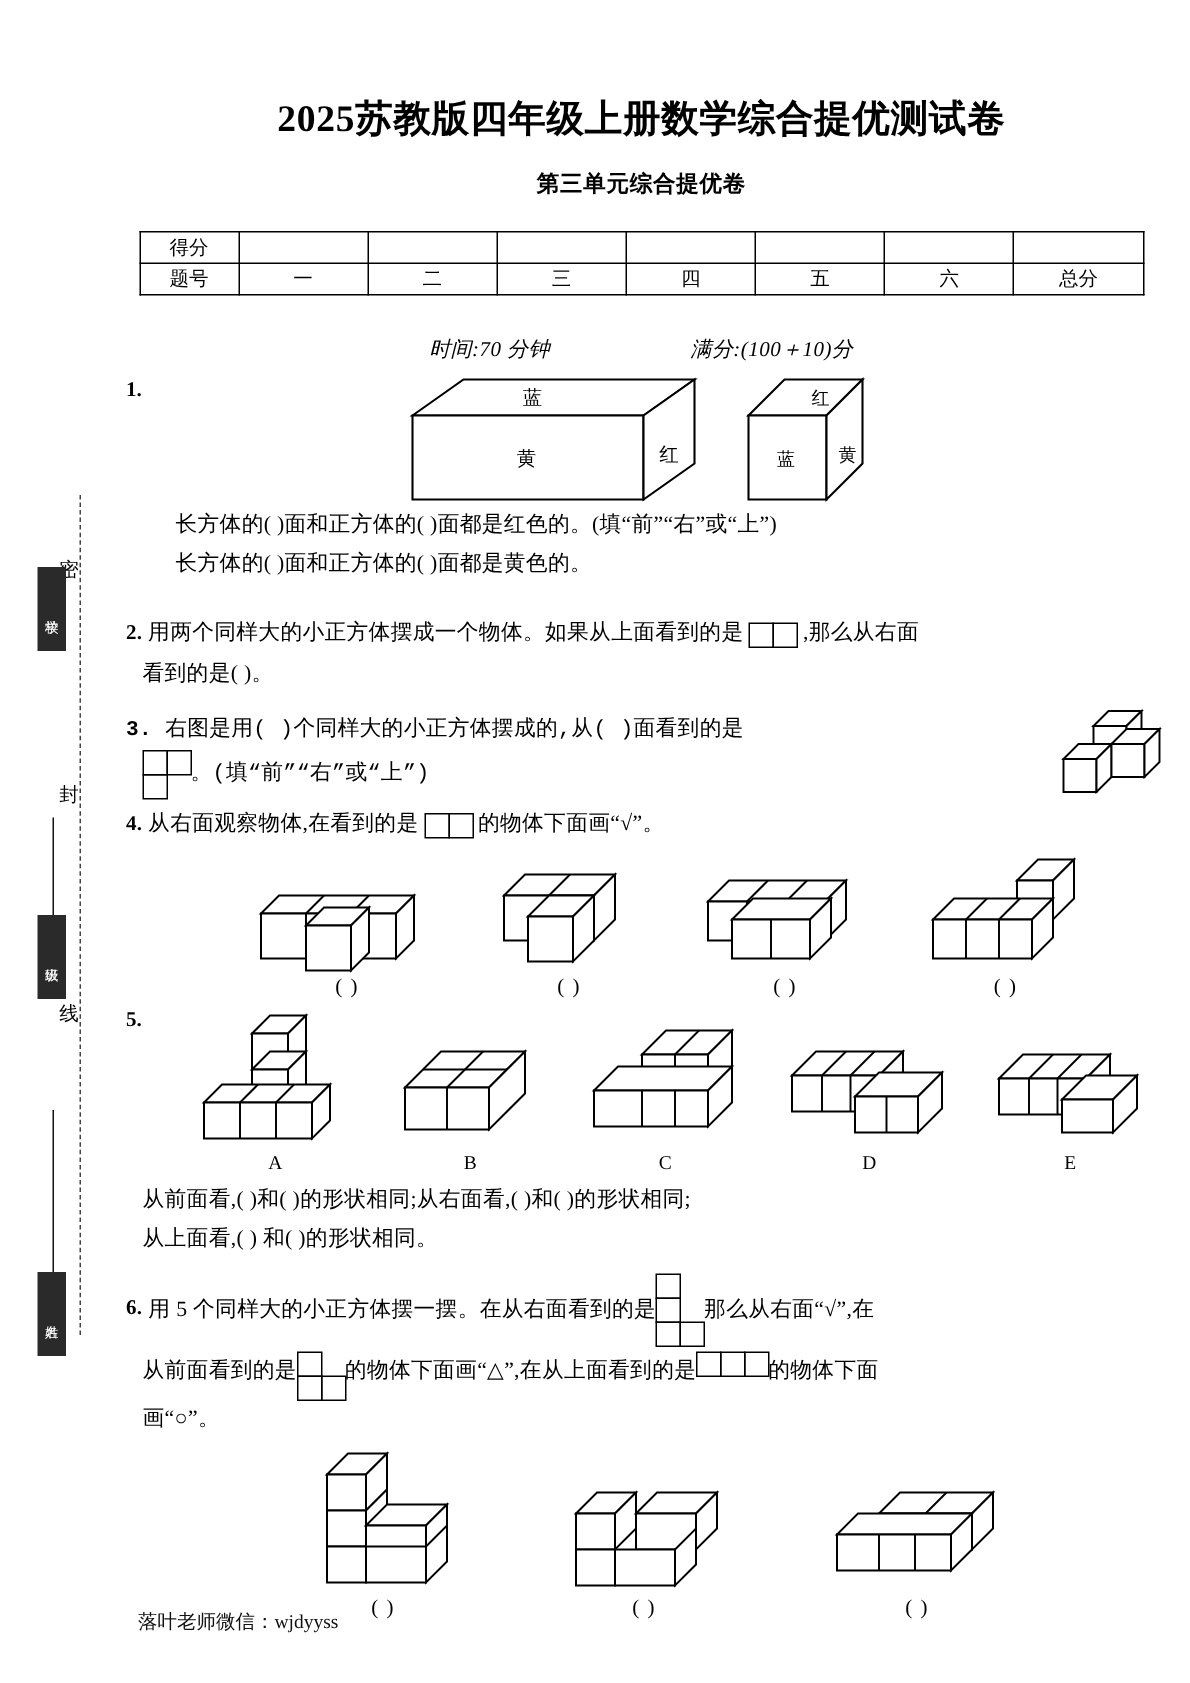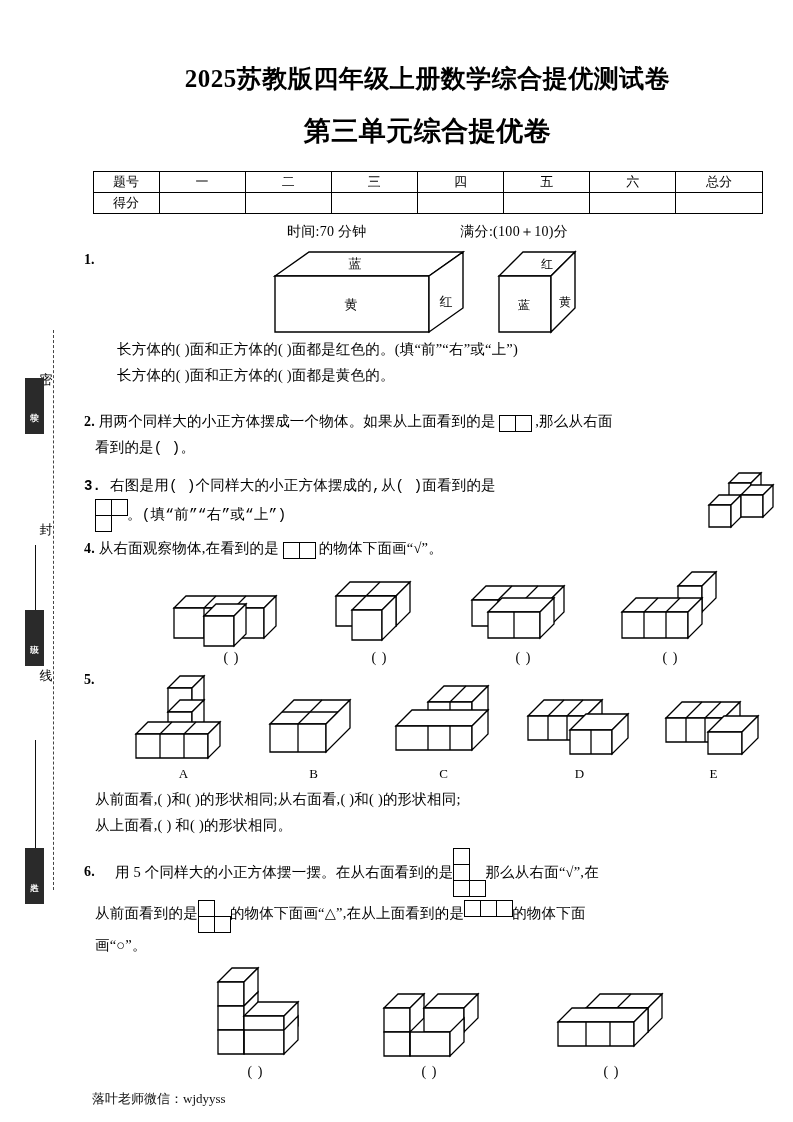--- a/index.html
+++ b/index.html
@@ -41,63 +41,64 @@
 
   
   .page { position: absolute; left: 62px; top: 0; width: 731px; height: 1122px; }
 
   .title1 {
     text-align: center; font-size: 25px; font-weight: bold;
     margin-top: 62px; letter-spacing: 0.5px;
     font-family: "Liberation Serif", serif;
   }
   .title2 {
-    text-align: center; font-size: 27px; font-weight: bold;
+    text-align: center; font-size: 15px; font-weight: bold;
     margin-top: 18px; letter-spacing: 0.5px;
   }
 
   table.score {
     border-collapse: collapse; margin: 22px auto 0 auto;
     width: 670px; table-layout: fixed;
   }
   table.score td {
     border: 1px solid #000; height: 21px;
     text-align: center; font-size: 13px; padding: 0;
   }
   table.score td.hdr { width: 66px; }
 
   .meta {
-    margin-top: 9px; font-size: 14px; text-align: center;
+    margin-top: 27px; font-size: 14px; text-align: center;
     letter-spacing: 0.3px;
+    font-style: italic;
   }
   .meta .gap { display: inline-block; width: 86px; }
 
   .sec-head { font-size: 15px; font-weight: bold; margin: 12px 0 0 4px; }
 
   .qrow { position: relative; margin-top: 7px; }
   .qnum { font-weight: bold; font-size: 14px; }
   .qtext { font-size: 14.5px; line-height: 26px; letter-spacing: 0.2px; }
-  .indent { padding-left: 33px; font-family: Liberation Mono, monospace; }
+  .indent { padding-left: 33px; }
 
   
   .grid { display: inline-block; vertical-align: middle; }
   .grid .r { display: flex; }
   .grid .c {
     width: 17px; height: 17px; border: 1px solid #000;
     margin: 0 -1px -1px 0;
   }
   .grid .c.e { border-color: transparent; }
 
   .fig-caption { text-align: center; font-size: 13px; margin-top: 2px; }
   .paren { text-align: center; font-size: 14px; letter-spacing: 1px; }
 
   .figrow { display: flex; justify-content: center; align-items: flex-end; }
 
   .footer {
-    position: absolute; left: 30px; bottom: 14px;
+    position: absolute; left: 30px; bottom: 32px;
     font-size: 13px; color: #111;
   }
   svg { display: block; }
 </style>
 </head>
 <body>
 
 <div class="seal-margin">
   <div class="seal-dash"></div>
 
@@ -114,38 +115,38 @@
 </div>
 
 <div class="page">
 
   <div class="title1">2025苏教版四年级上册数学综合提优测试卷</div>
   <div class="title2">第三单元综合提优卷</div>
 
   <table class="score">
     <tbody>
         <tr>
+      <td class="hdr">得分</td>
+      <td></td>
+      <td></td>
+      <td></td>
+      <td></td>
+      <td></td>
+      <td></td>
+      <td></td>
+    </tr>
+    <tr>
       <td class="hdr">题号</td>
       <td>一</td>
       <td>二</td>
       <td>三</td>
       <td>四</td>
       <td>五</td>
       <td>六</td>
       <td>总分</td>
-    </tr>
-    <tr>
-      <td class="hdr">得分</td>
-      <td></td>
-      <td></td>
-      <td></td>
-      <td></td>
-      <td></td>
-      <td></td>
-      <td></td>
     </tr>
   </tbody>
     </table>
 
   <div class="meta">
     <span>时间:70 分钟</span>
     <span class="gap"></span>
     <span>满分:(100＋10)分</span>
   </div>
 
@@ -415,21 +416,21 @@
       </div>
     </div>
 
     <div class="qtext" style="padding-left:33px;margin-top:4px;">从前面看,(        )和(        )的形状相同;从右面看,(        )和(        )的形状相同;</div>
     <div class="qtext" style="padding-left:33px;">从上面看,(        ) 和(        )的形状相同。</div>
   </div>
 
   <div class="qrow" style="margin-top:10px;">
     <div class="qtext" style="padding-left:22px;display:flex;align-items:center;flex-wrap:nowrap;">
       <span class="qnum">6.</span>
-      <span style="margin-left:20px;">用 5 个同样大的小正方体摆一摆。在从右面看到的是</span>
+      <span style="margin-left:4px;">用 5 个同样大的小正方体摆一摆。在从右面看到的是</span>
       <span class="grid">
         <span class="r">
             <span class="c"></span>
             <span class="c e"></span>
           </span>
         <span class="r">
             <span class="c"></span>
             <span class="c e"></span>
           </span>
         <span class="r">

